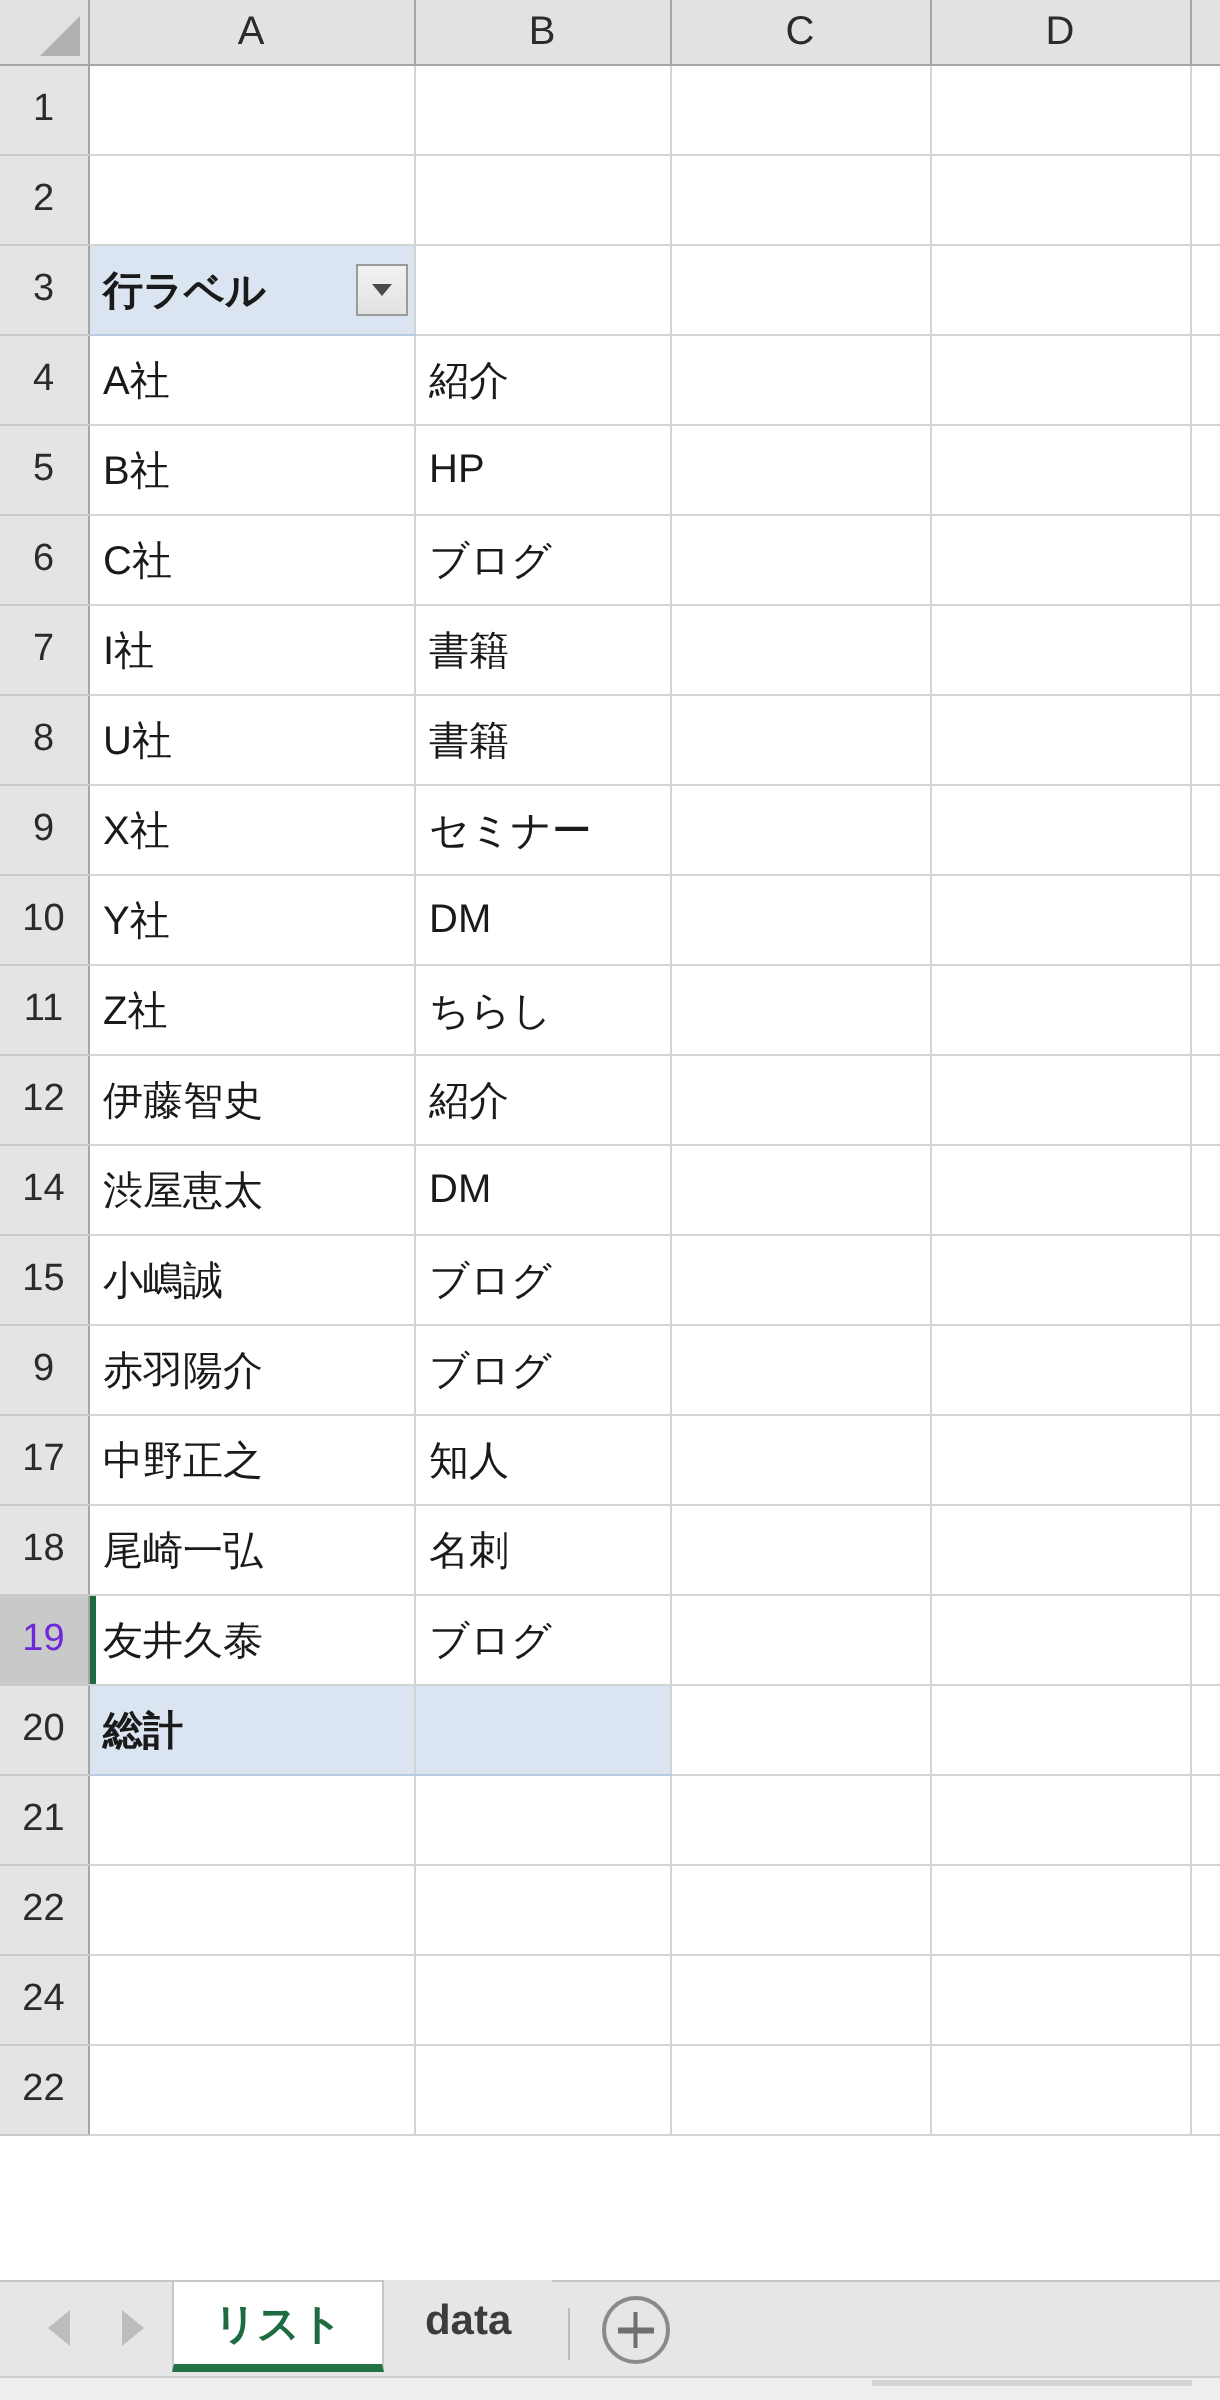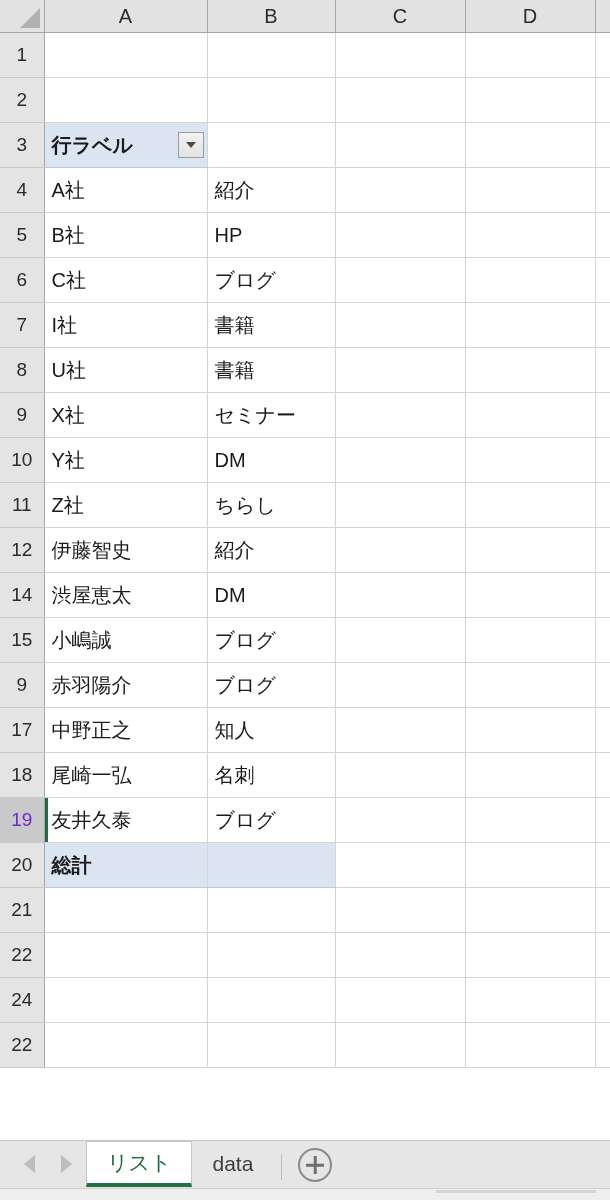--- a/index.html
+++ b/index.html
@@ -192,22 +192,23 @@
     border-width: 9px 11px 9px 0;
     border-color: transparent #bdbdbd transparent transparent;
   }
   .nav-arrow.right {
     border-width: 9px 0 9px 11px;
     border-color: transparent transparent transparent #bdbdbd;
   }
 
   .tabs {
     display: flex;
-    align-items: center;
+    align-items: flex-start;
     height: 48px;
+    font-weight: bold;
   }
   .tab {
     height: 42px;
     display: flex;
     align-items: center;
     justify-content: center;
     padding: 0 20px;
     font-size: 21px;
     color: #3c3c3c;
     box-sizing: border-box;

